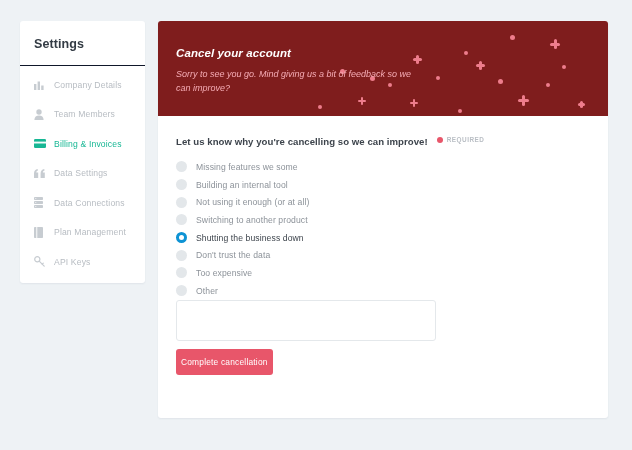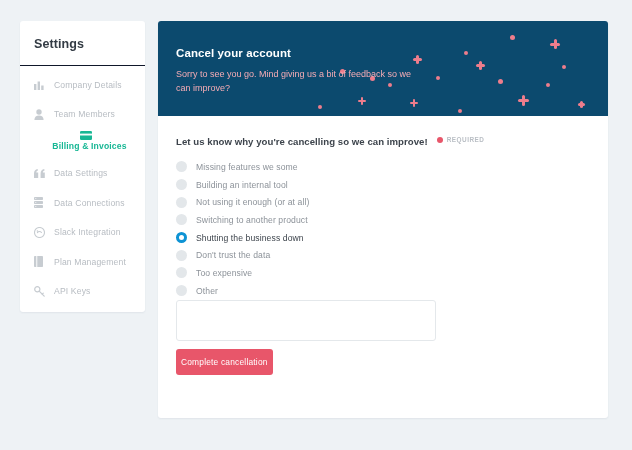--- a/index.html
+++ b/index.html
@@ -62,41 +62,42 @@
     min-width: 14px;
     height: 12px;
     display: inline-flex;
     align-items: center;
     justify-content: flex-start;
     margin-right: 6px;
     color: #c7ccd1;
   }
   .nav-item .nav-icon svg { display: block; }
 
-  .nav-item.active { color: #17b794; font-weight: bold; flex-direction: column; }
+  .nav-item.active { color: #17b794; font-weight: normal; }
   .nav-item.active .nav-icon { color: #17b794; }
 
   
   .main-card {
     position: absolute;
     left: 158px;
     top: 21px;
     width: 450px;
     height: 397px;
     background: #ffffff;
     border-radius: 3px;
     box-shadow: 0 1px 2px rgba(40,60,80,0.07);
     overflow: hidden;
   }
 
   .banner {
     position: relative;
     height: 95px;
-    background: #0c4a6e;
+    background: #7f1d1d;
     overflow: hidden;
+    font-style: italic;
   }
 
   .banner-text { position: relative; z-index: 2; padding: 26px 0 0 18px; }
 
   .banner-title {
     color: #ffffff;
     font-size: 11.5px;
     font-weight: bold;
     letter-spacing: 0.1px;
     margin-bottom: 9px;
@@ -276,30 +277,20 @@
             <svg width="9" height="11" viewBox="0 0 9 11">
               <rect x="0" y="0" width="9" height="3" rx="0.8" fill="currentColor"></rect>
               <rect x="0" y="4" width="9" height="3" rx="0.8" fill="currentColor"></rect>
               <rect x="0" y="8" width="9" height="3" rx="0.8" fill="currentColor"></rect>
               <circle cx="1.8" cy="1.5" r="0.5" fill="#ffffff"></circle>
               <circle cx="1.8" cy="5.5" r="0.5" fill="#ffffff"></circle>
               <circle cx="1.8" cy="9.5" r="0.5" fill="#ffffff"></circle>
             </svg>
           </span>
           <span>Data Connections</span>
-        </li>
-        <li class="nav-item">
-          <span class="nav-icon">
-            <svg width="11" height="11" viewBox="0 0 11 11">
-              <circle cx="5.5" cy="5.5" r="5" fill="none" stroke="currentColor" stroke-width="1.1"></circle>
-              <path d="M3.4 5.6c0.9-1.4 2.9-1.4 4.1-0.1" fill="none" stroke="currentColor" stroke-width="1.1" stroke-linecap="round"></path>
-              <circle cx="3.4" cy="4" r="0.8" fill="currentColor"></circle>
-            </svg>
-          </span>
-          <span>Slack Integration</span>
         </li>
         <li class="nav-item">
           <span class="nav-icon">
             <svg width="9" height="11" viewBox="0 0 9 11">
               <rect x="0" y="0" width="9" height="11" rx="0.8" fill="currentColor"></rect>
               <rect x="2.2" y="0" width="1.1" height="11" fill="#ffffff" opacity="0.85"></rect>
             </svg>
           </span>
           <span>Plan Management</span>
         </li>

